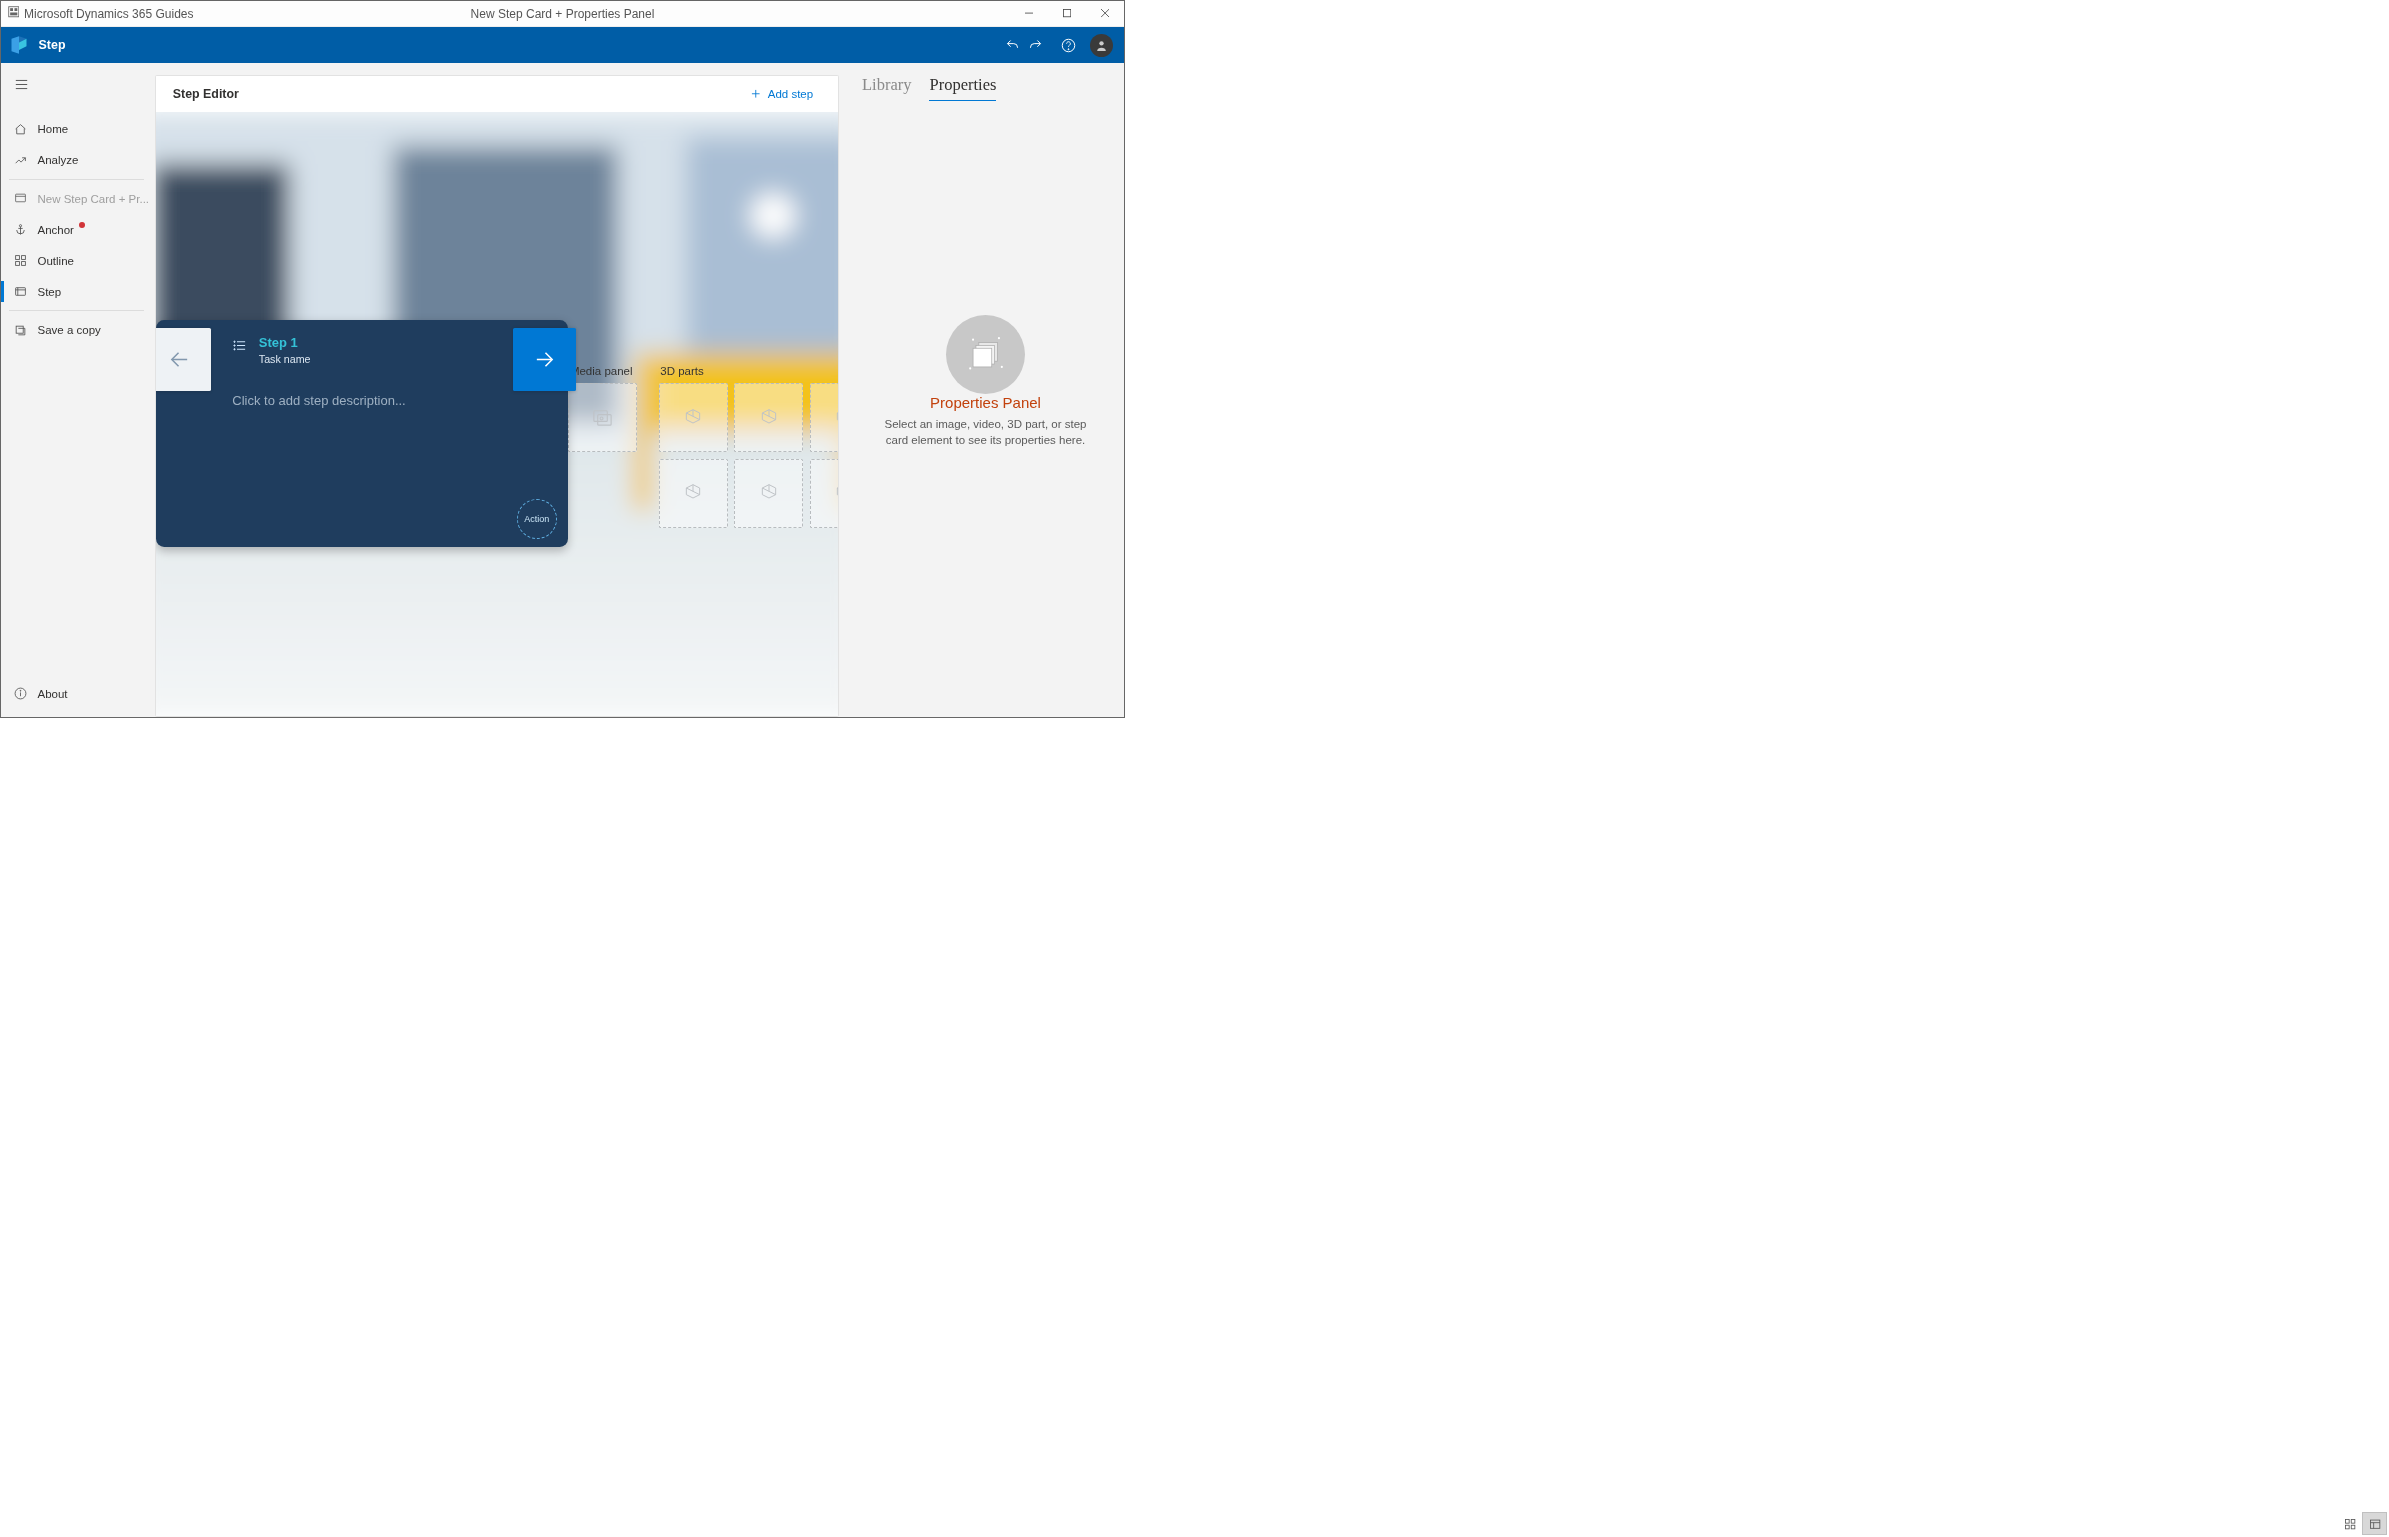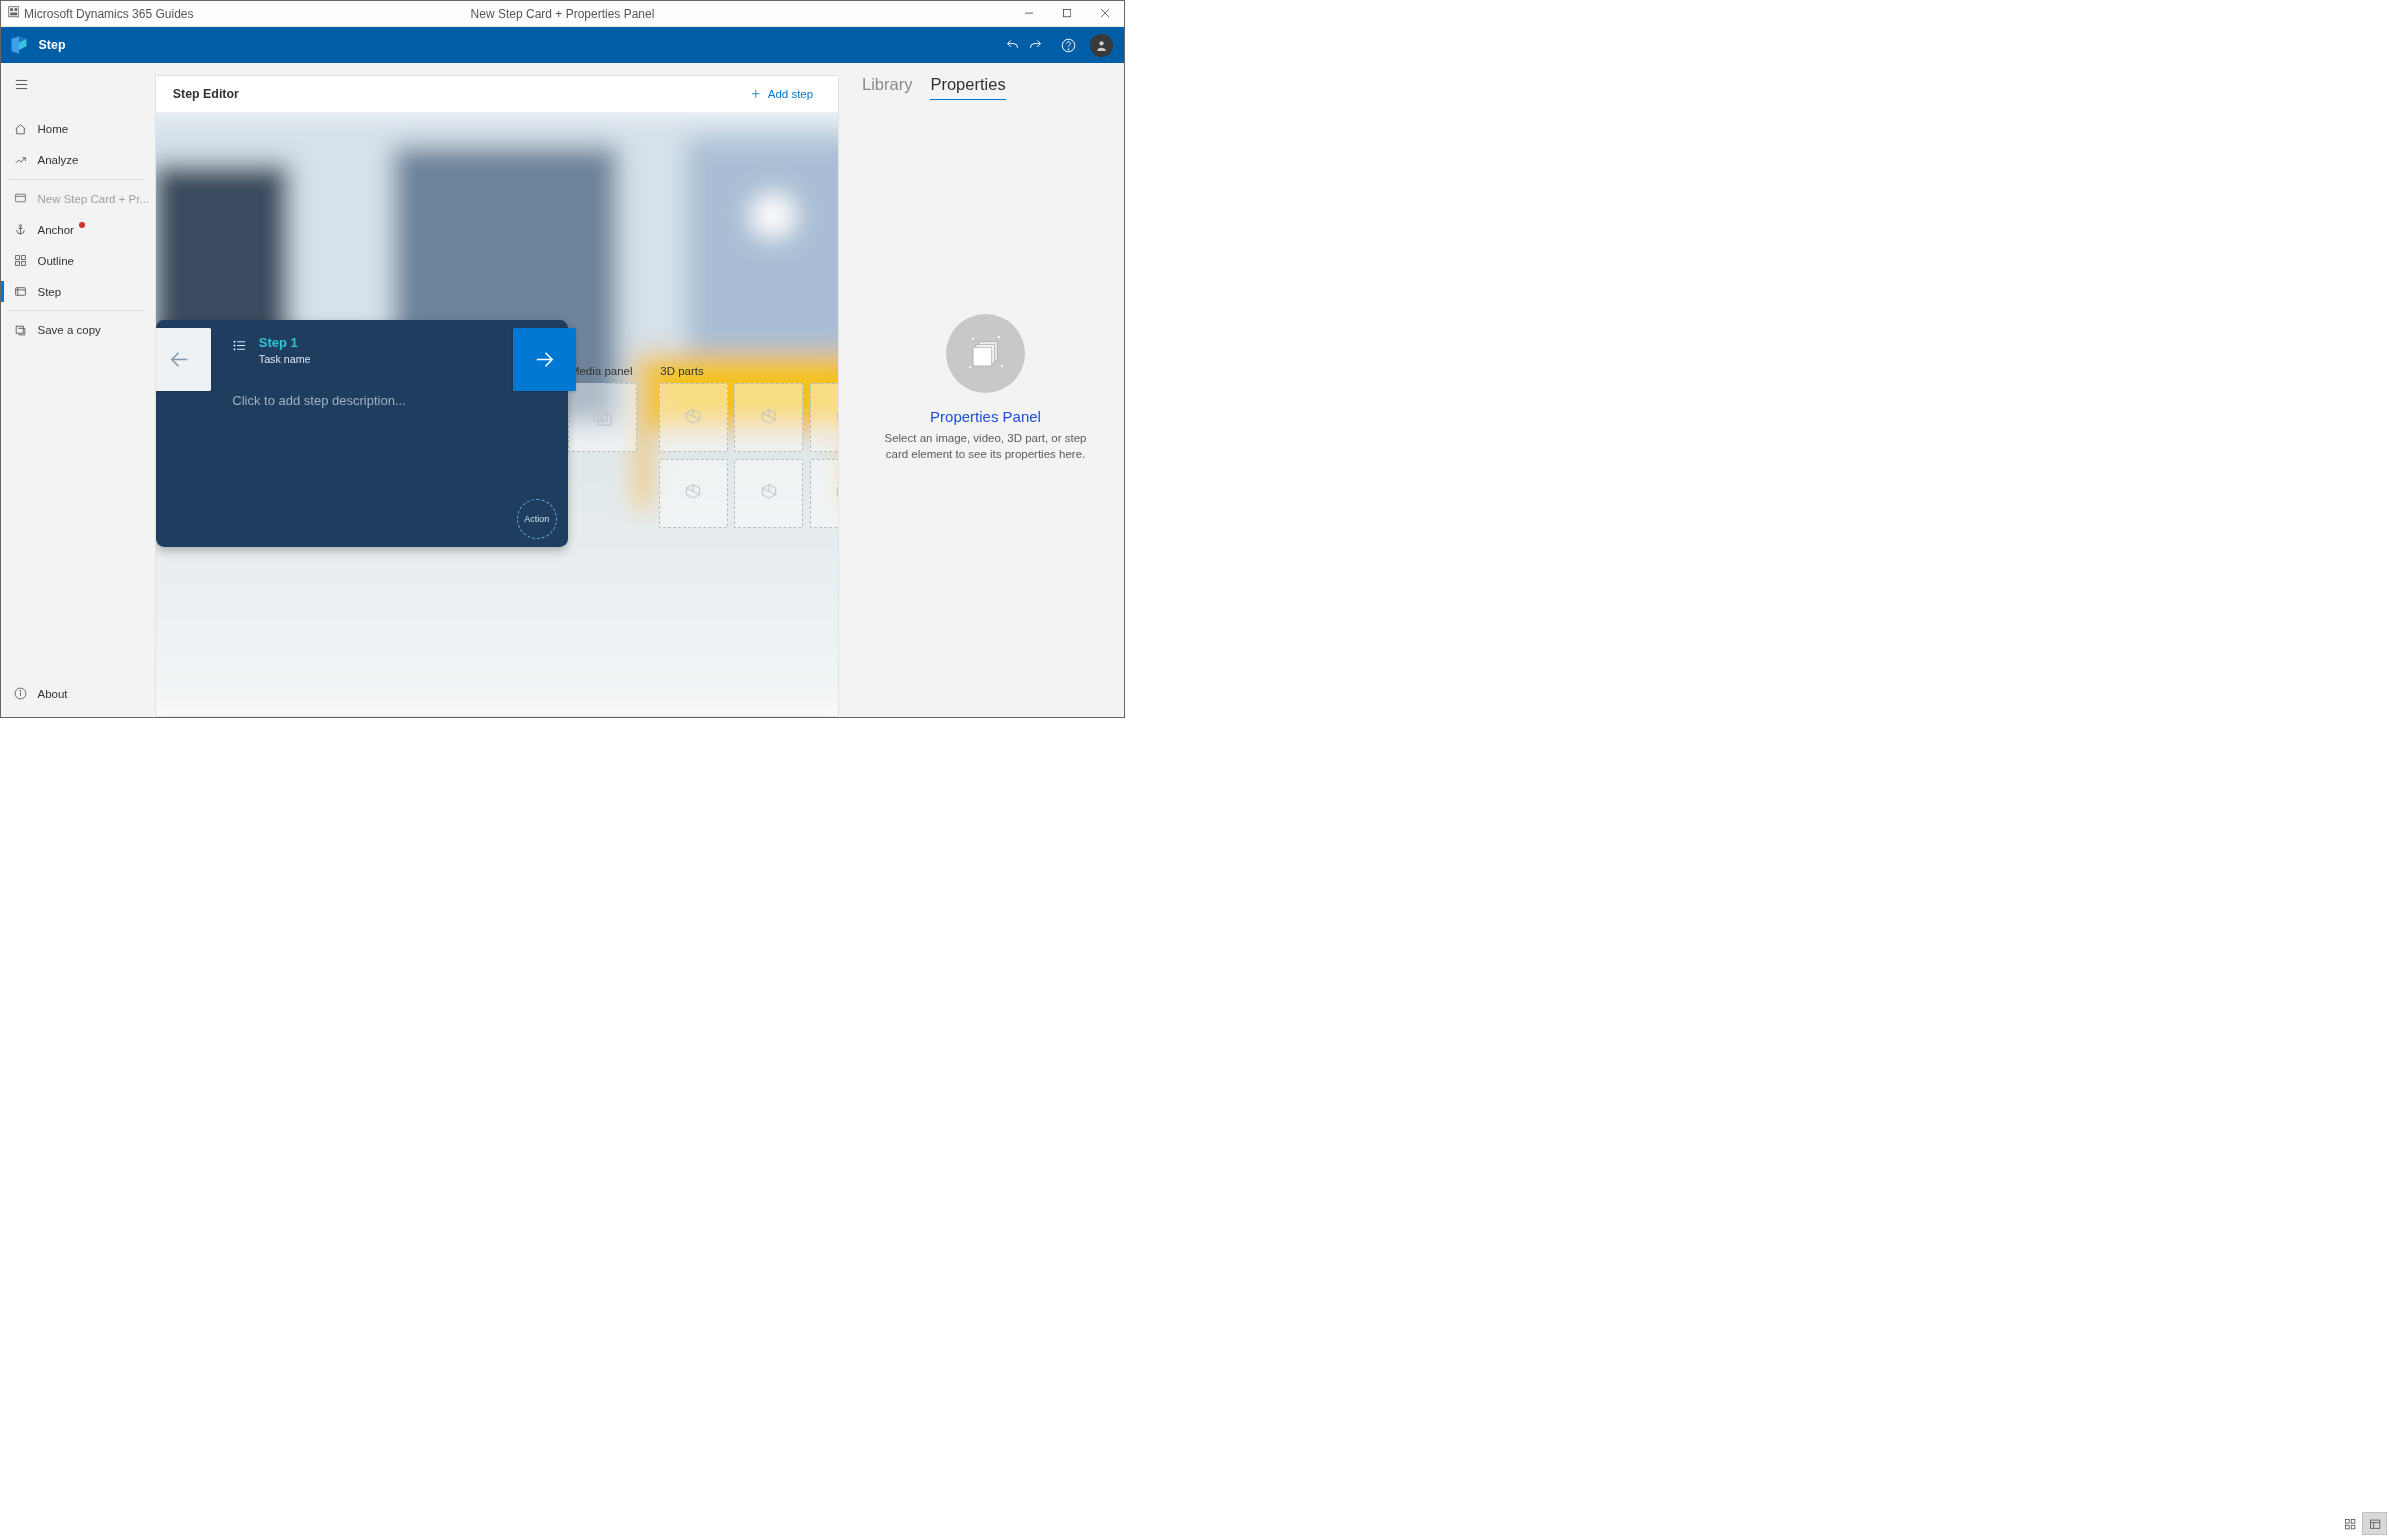--- a/index.html
+++ b/index.html
@@ -74,26 +74,26 @@
   .action-circle { position:absolute; right:11.5px; bottom:8px; width:40px; height:40px; border:0.8px dashed #5faee0; border-radius:50%; display:flex; align-items:center; justify-content:center; color:#cbe6f7; font-size:9px; }
 
   .panels-row { display:flex; gap:21.4px; margin-top:25px; }
   .panel-col .label { font-size:11.5px; color:#333; margin-bottom:6.6px; padding-left:1.6px; }
   .slot-grid { display:grid; gap:6.6px; }
   .slot { width:69px; height:69px; border:0.8px dashed #b8bcbf; border-radius:1.6px; display:flex; align-items:center; justify-content:center; color:#bfc3c7; background:rgba(255,255,255,0.45); }
   .parts-grid { grid-template-columns:repeat(4, 69px); grid-template-rows:repeat(2, 69px); }
 
   
   .rightpanel { width:277px; background:#f3f3f3; padding:11.5px 15px; display:flex; flex-direction:column; }
-  .tabs { display:flex; gap:18px; }
+  .tabs { display:flex; gap:18px;font-family:Liberation Serif, serif; }
   .tab { font-size:16.5px; color:#8a8a8a; padding-bottom:5px; }
   .tab.active { color:#323130; border-bottom:1.6px solid var(--blue-accent); }
   .props-empty { flex:1; display:flex; flex-direction:column; align-items:center; justify-content:flex-start; text-align:center; margin-top:214px; }
   .props-icon { width:79px; height:79px; border-radius:50%; background:#c8c8c8; display:flex; align-items:center; justify-content:center; color:#fff; position:relative; }
-  .props-title { font-size:15px; margin-top:15px; color:#1d4ed8; }
+  .props-title { font-size:15px; color:#c2410c; }
   .props-desc { font-size:11.5px; color:#5b5b5b; margin-top:5px; line-height:1.4; max-width:222px; }
 
   
   .footer { position:absolute; right:1.6px; bottom:1.6px; display:flex; }
   .footer .vbtn { width:25px; height:23px; display:flex; align-items:center; justify-content:center; border:0.8px solid transparent; }
   .footer .vbtn.active { background:#d8d8d8; border:0.8px solid #c0c0c0; }
 
   
   .bgfake svg { width:100%; height:100%; display:block; }
 

